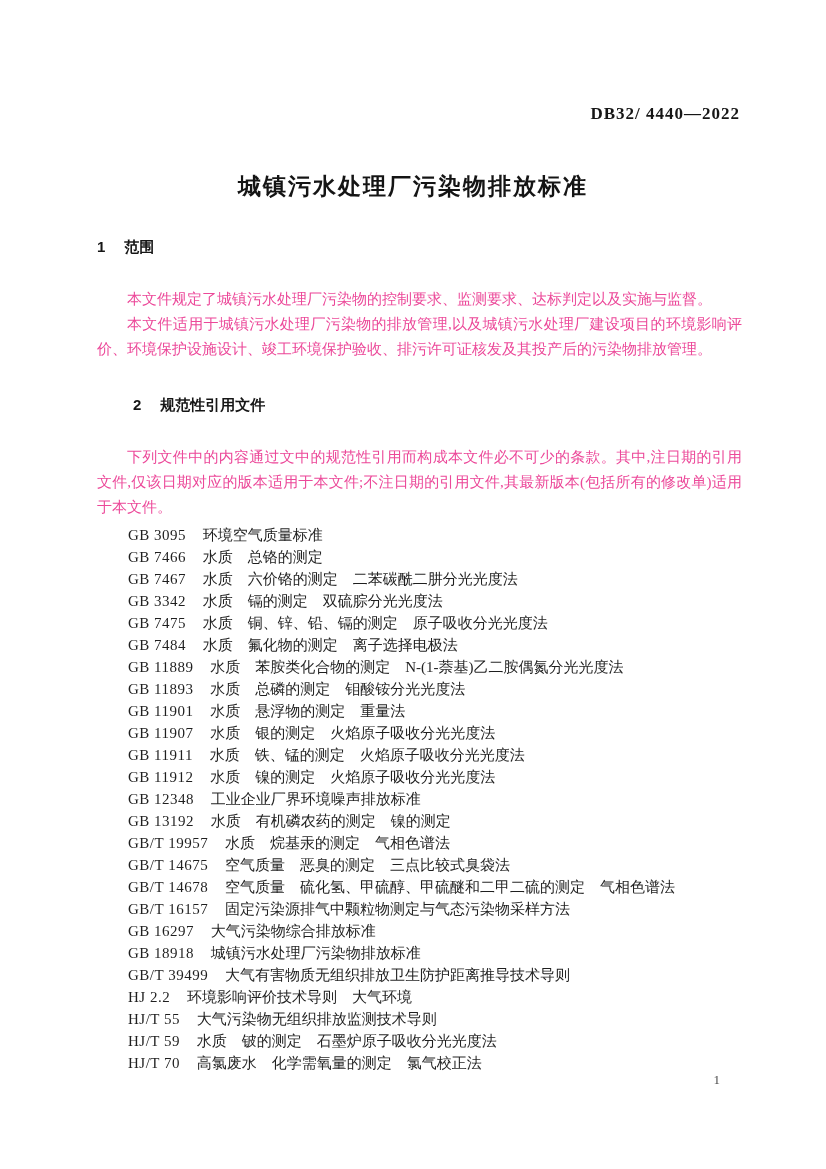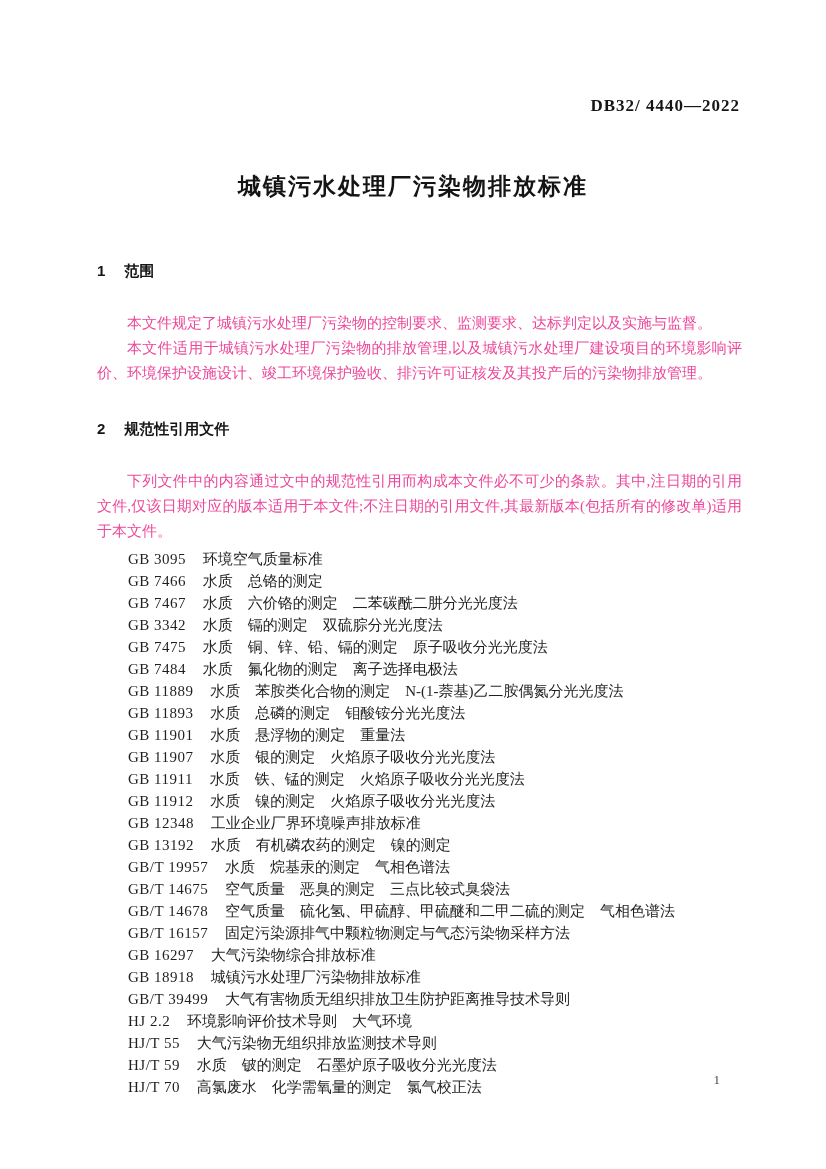--- a/index.html
+++ b/index.html
@@ -11,21 +11,21 @@
     position: relative;
     width: 826px;
     height: 1169px;
     background: #ffffff;
     color: #1f1f1f;
     font-family: "Liberation Serif", serif;
     overflow: hidden;
   }
   .header-code {
     position: absolute;
-    top: 96px;
+    top: 104px;
     right: 86px;
     font-family: "Liberation Serif", serif;
     font-size: 17px;
     font-weight: 700;
     letter-spacing: 1px;
     color: #161616;
   }
   .doc-title {
     position: absolute;
     top: 171px;
@@ -48,22 +48,22 @@
     font-family: "Liberation Sans", sans-serif;
     font-size: 15px;
     font-weight: 700;
     color: #161616;
     margin: 0;
   }
   .sec-heading .sec-num {
     display: inline-block;
     margin-right: 19px;
   }
-  .sec1-heading { margin-bottom: 30px; margin-top: 24px; }
-  .sec2-heading { margin-top: 34px; margin-bottom: 30px; }
+  .sec1-heading { margin-bottom: 30px; }
+  .sec2-heading { margin-top: 34px; margin-bottom: 30px; margin-left: 36px; }
   .body-para {
     font-size: 15px;
     line-height: 25px;
     margin: 0;
     text-indent: 2em;
     text-align: justify;
     color: #ec4899;
   }
   .ref-list {
     margin-top: 4px;

